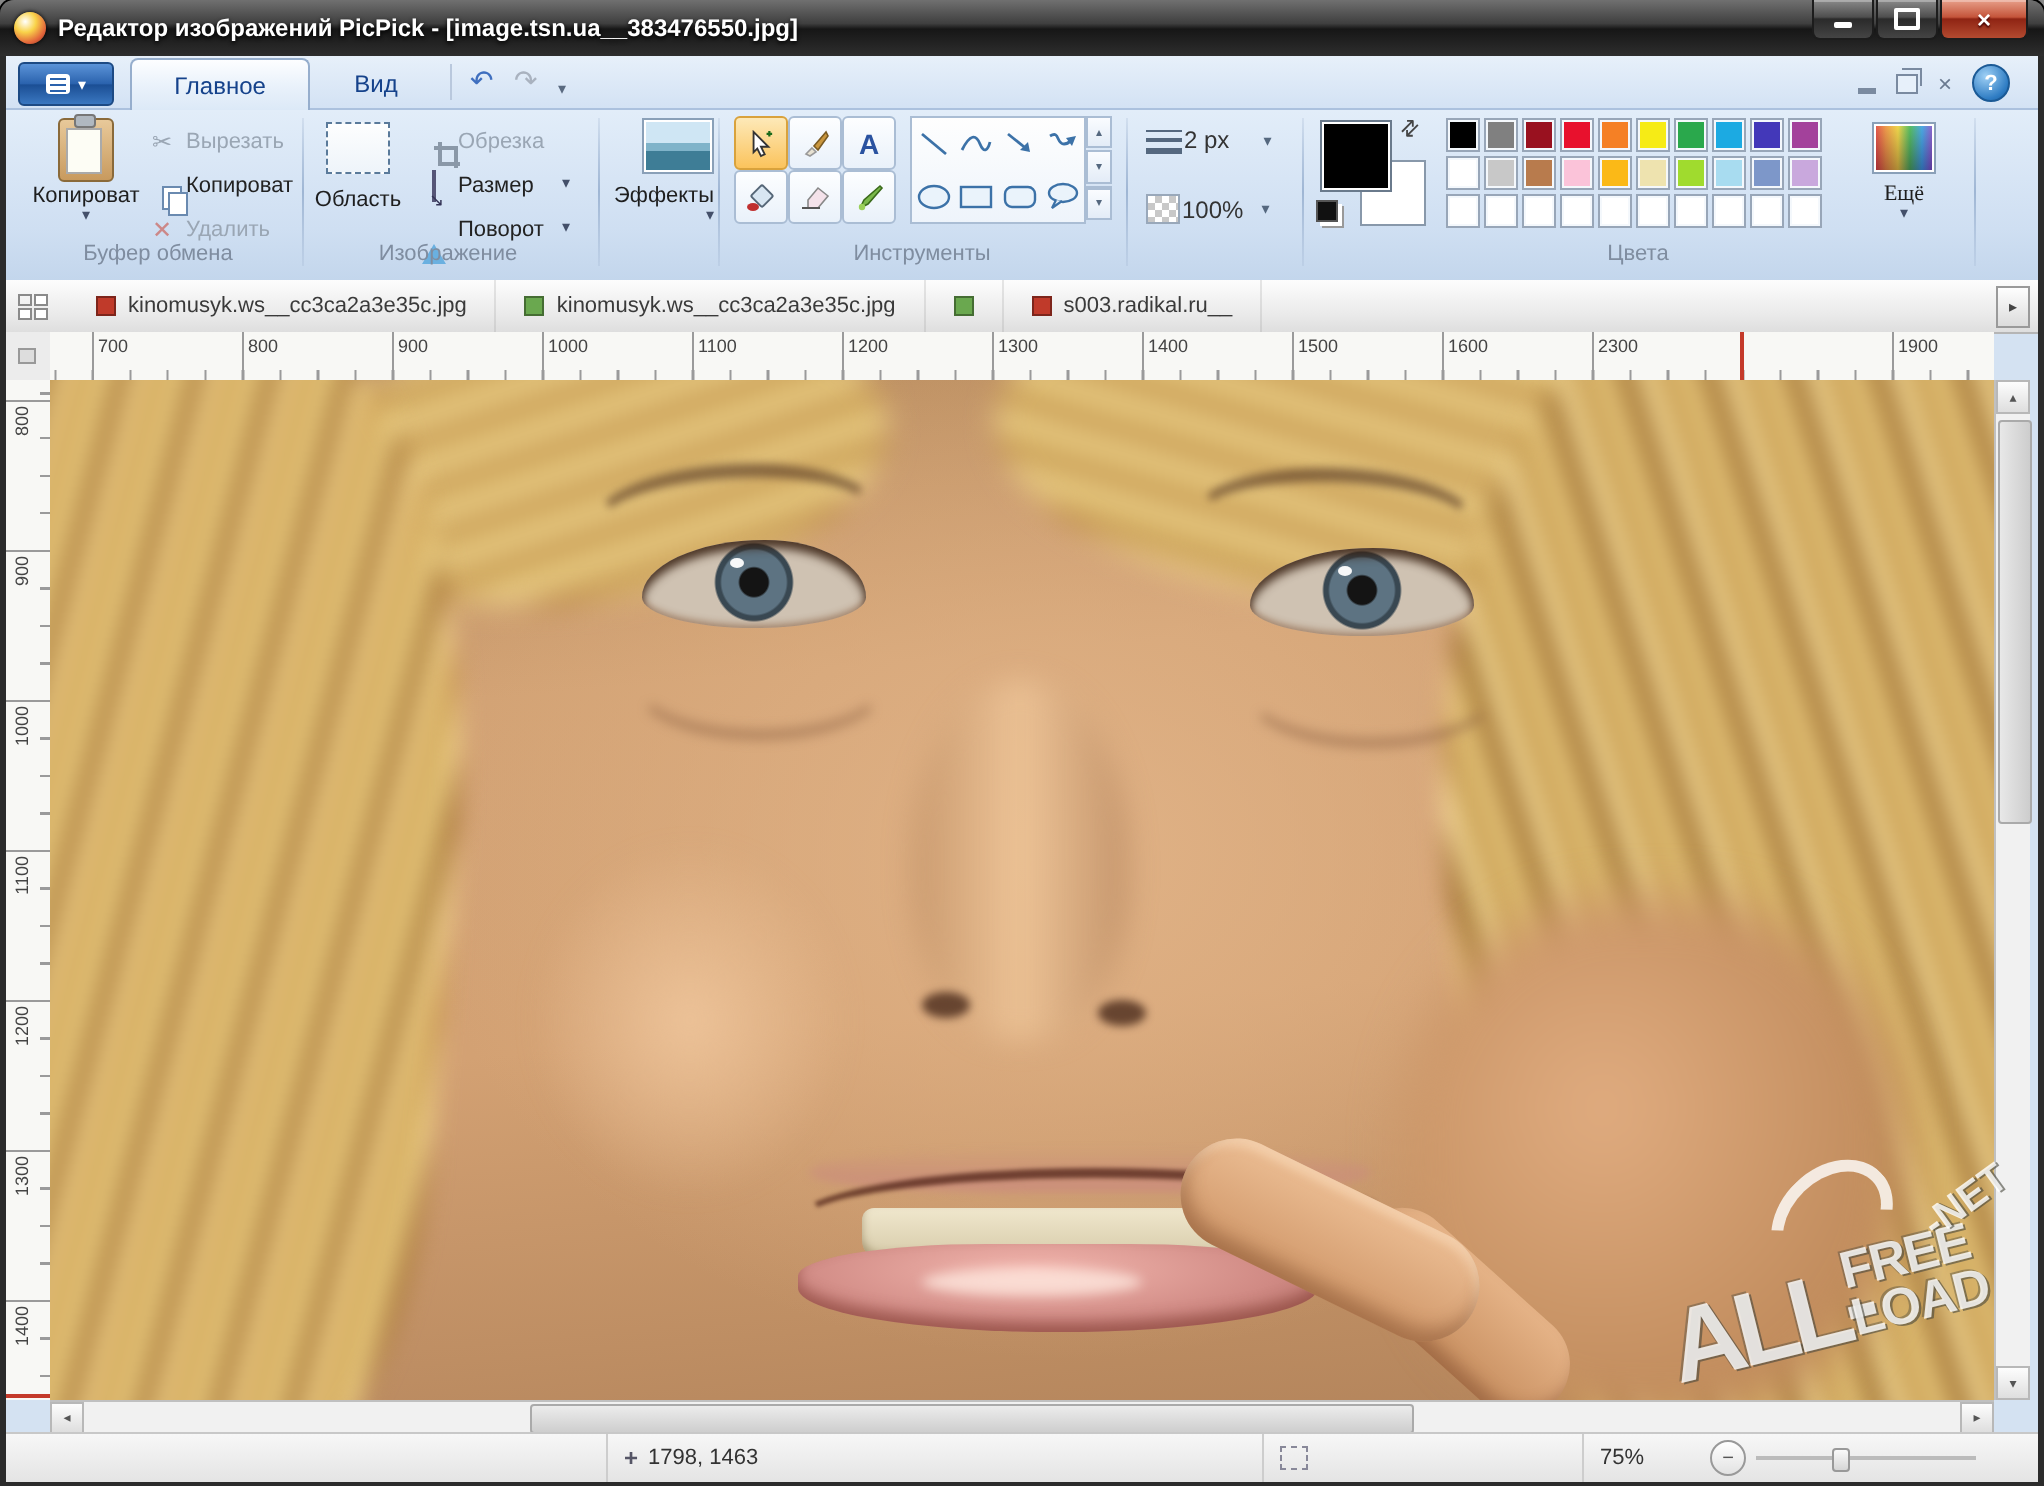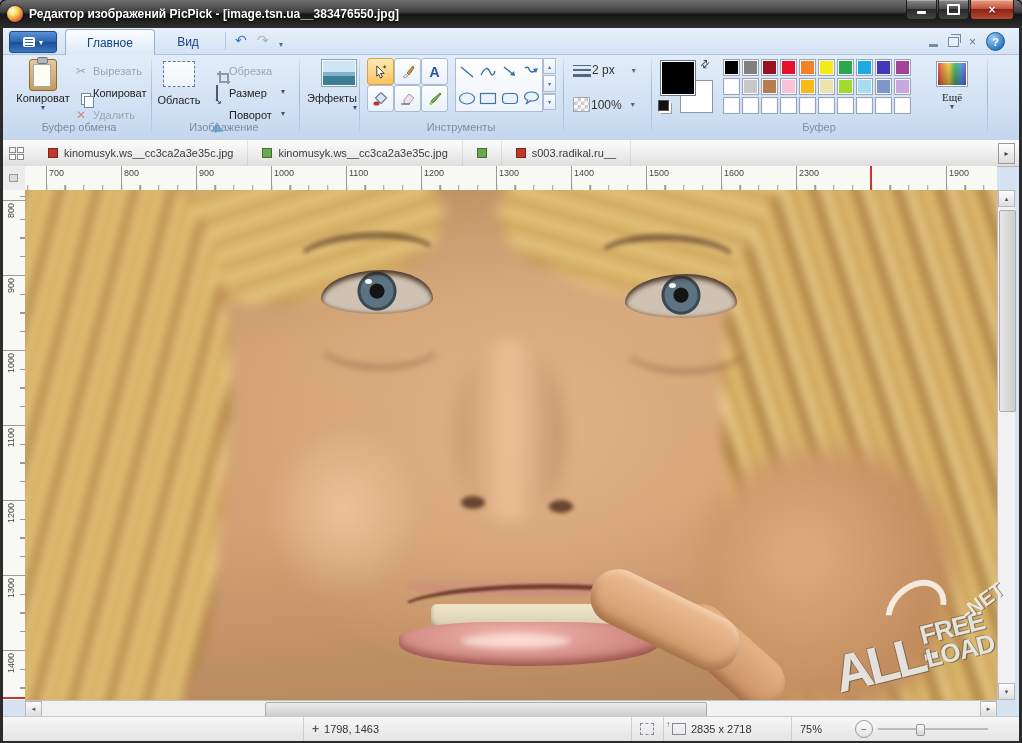--- a/index.html
+++ b/index.html
@@ -373,21 +373,21 @@
         <div class="swatch" style="background: rgb(255, 255, 255);"></div>
         <div class="swatch" style="background: rgb(255, 255, 255);"></div>
         <div class="swatch" style="background: rgb(255, 255, 255);"></div>
         <div class="swatch" style="background: rgb(255, 255, 255);"></div>
       </div>
     <div class="bigbtn" style="left:928px;top:6px;width:42px;">
       <span class="more-icon"></span>
       <span style="margin-top:3px;font-family:Liberation Serif, serif;">Ещё</span>
       <span class="dd">▾</span>
     </div>
-    <div class="glabel" style="left:718px;width:196px;">Буфер</div>
+    <div class="glabel" style="left:718px;width:196px;">Цвета</div>
     <div class="gsep" style="left:984px;"></div>
   </div>
 
   <div class="doctabs">
     <span class="gridicon"></span>
     <div style="display:flex;height:100%;">
         <div class="doctab">
           <span class="dot" style="background: rgb(192, 58, 42);"></span>
           <span>kinomusyk.ws__cc3ca2a3e35c.jpg</span>
         </div>
@@ -508,24 +508,20 @@
   </div>
 
   <div class="statusbar">
     <div class="sseg" style="left:300px;width:328px;">
       <span class="mv-ic">+</span>
       <span>1798, 1463</span>
     </div>
     <div class="sseg" style="left:628px;width:32px;">
       <span class="selbox-ic"></span>
     </div>
-    <div class="sseg" style="left:660px;width:128px;">
-      <span class="sizebox-ic"></span>
-      <span>2835 x 2718</span>
-    </div>
     <div class="sseg" style="left:788px;width:56px;">
       <span>75%</span>
     </div>
     <div class="sseg" style="left:844px;width:170px;border-left:none;">
       <span class="zoomout">−</span>
       <span class="ztrack">
           <span class="zthumb"></span>
         </span>
     </div>
   </div>

